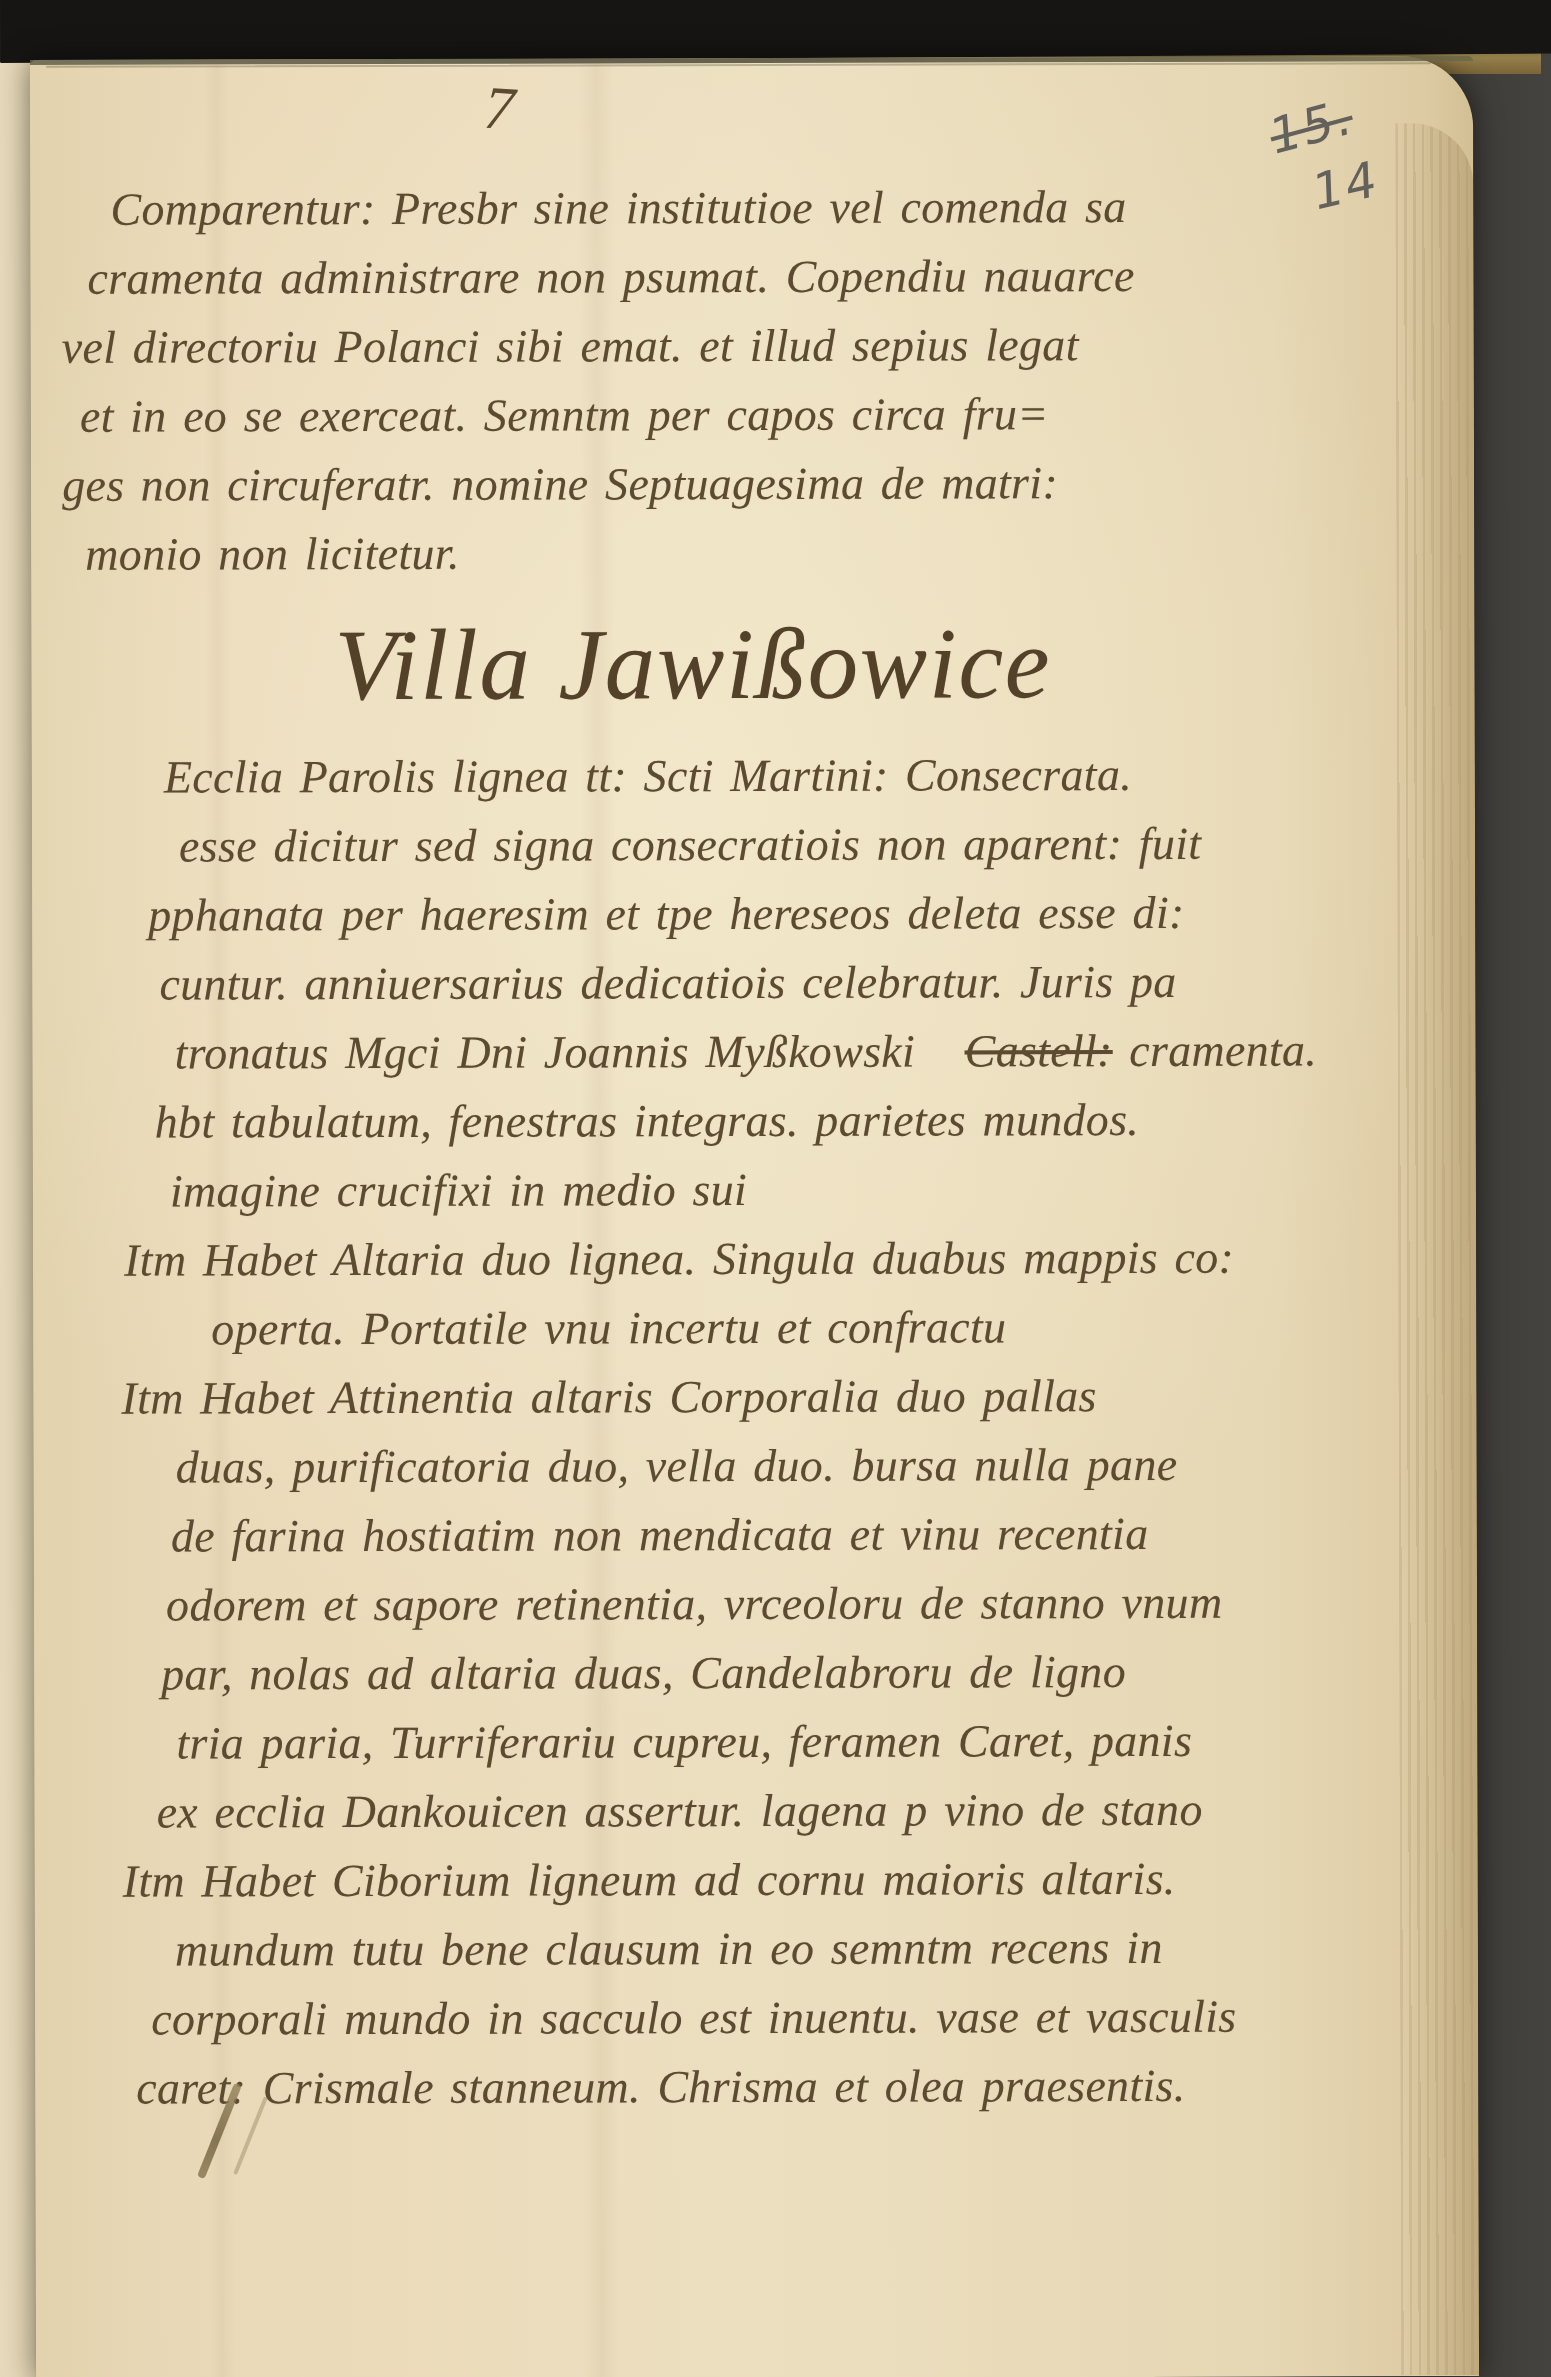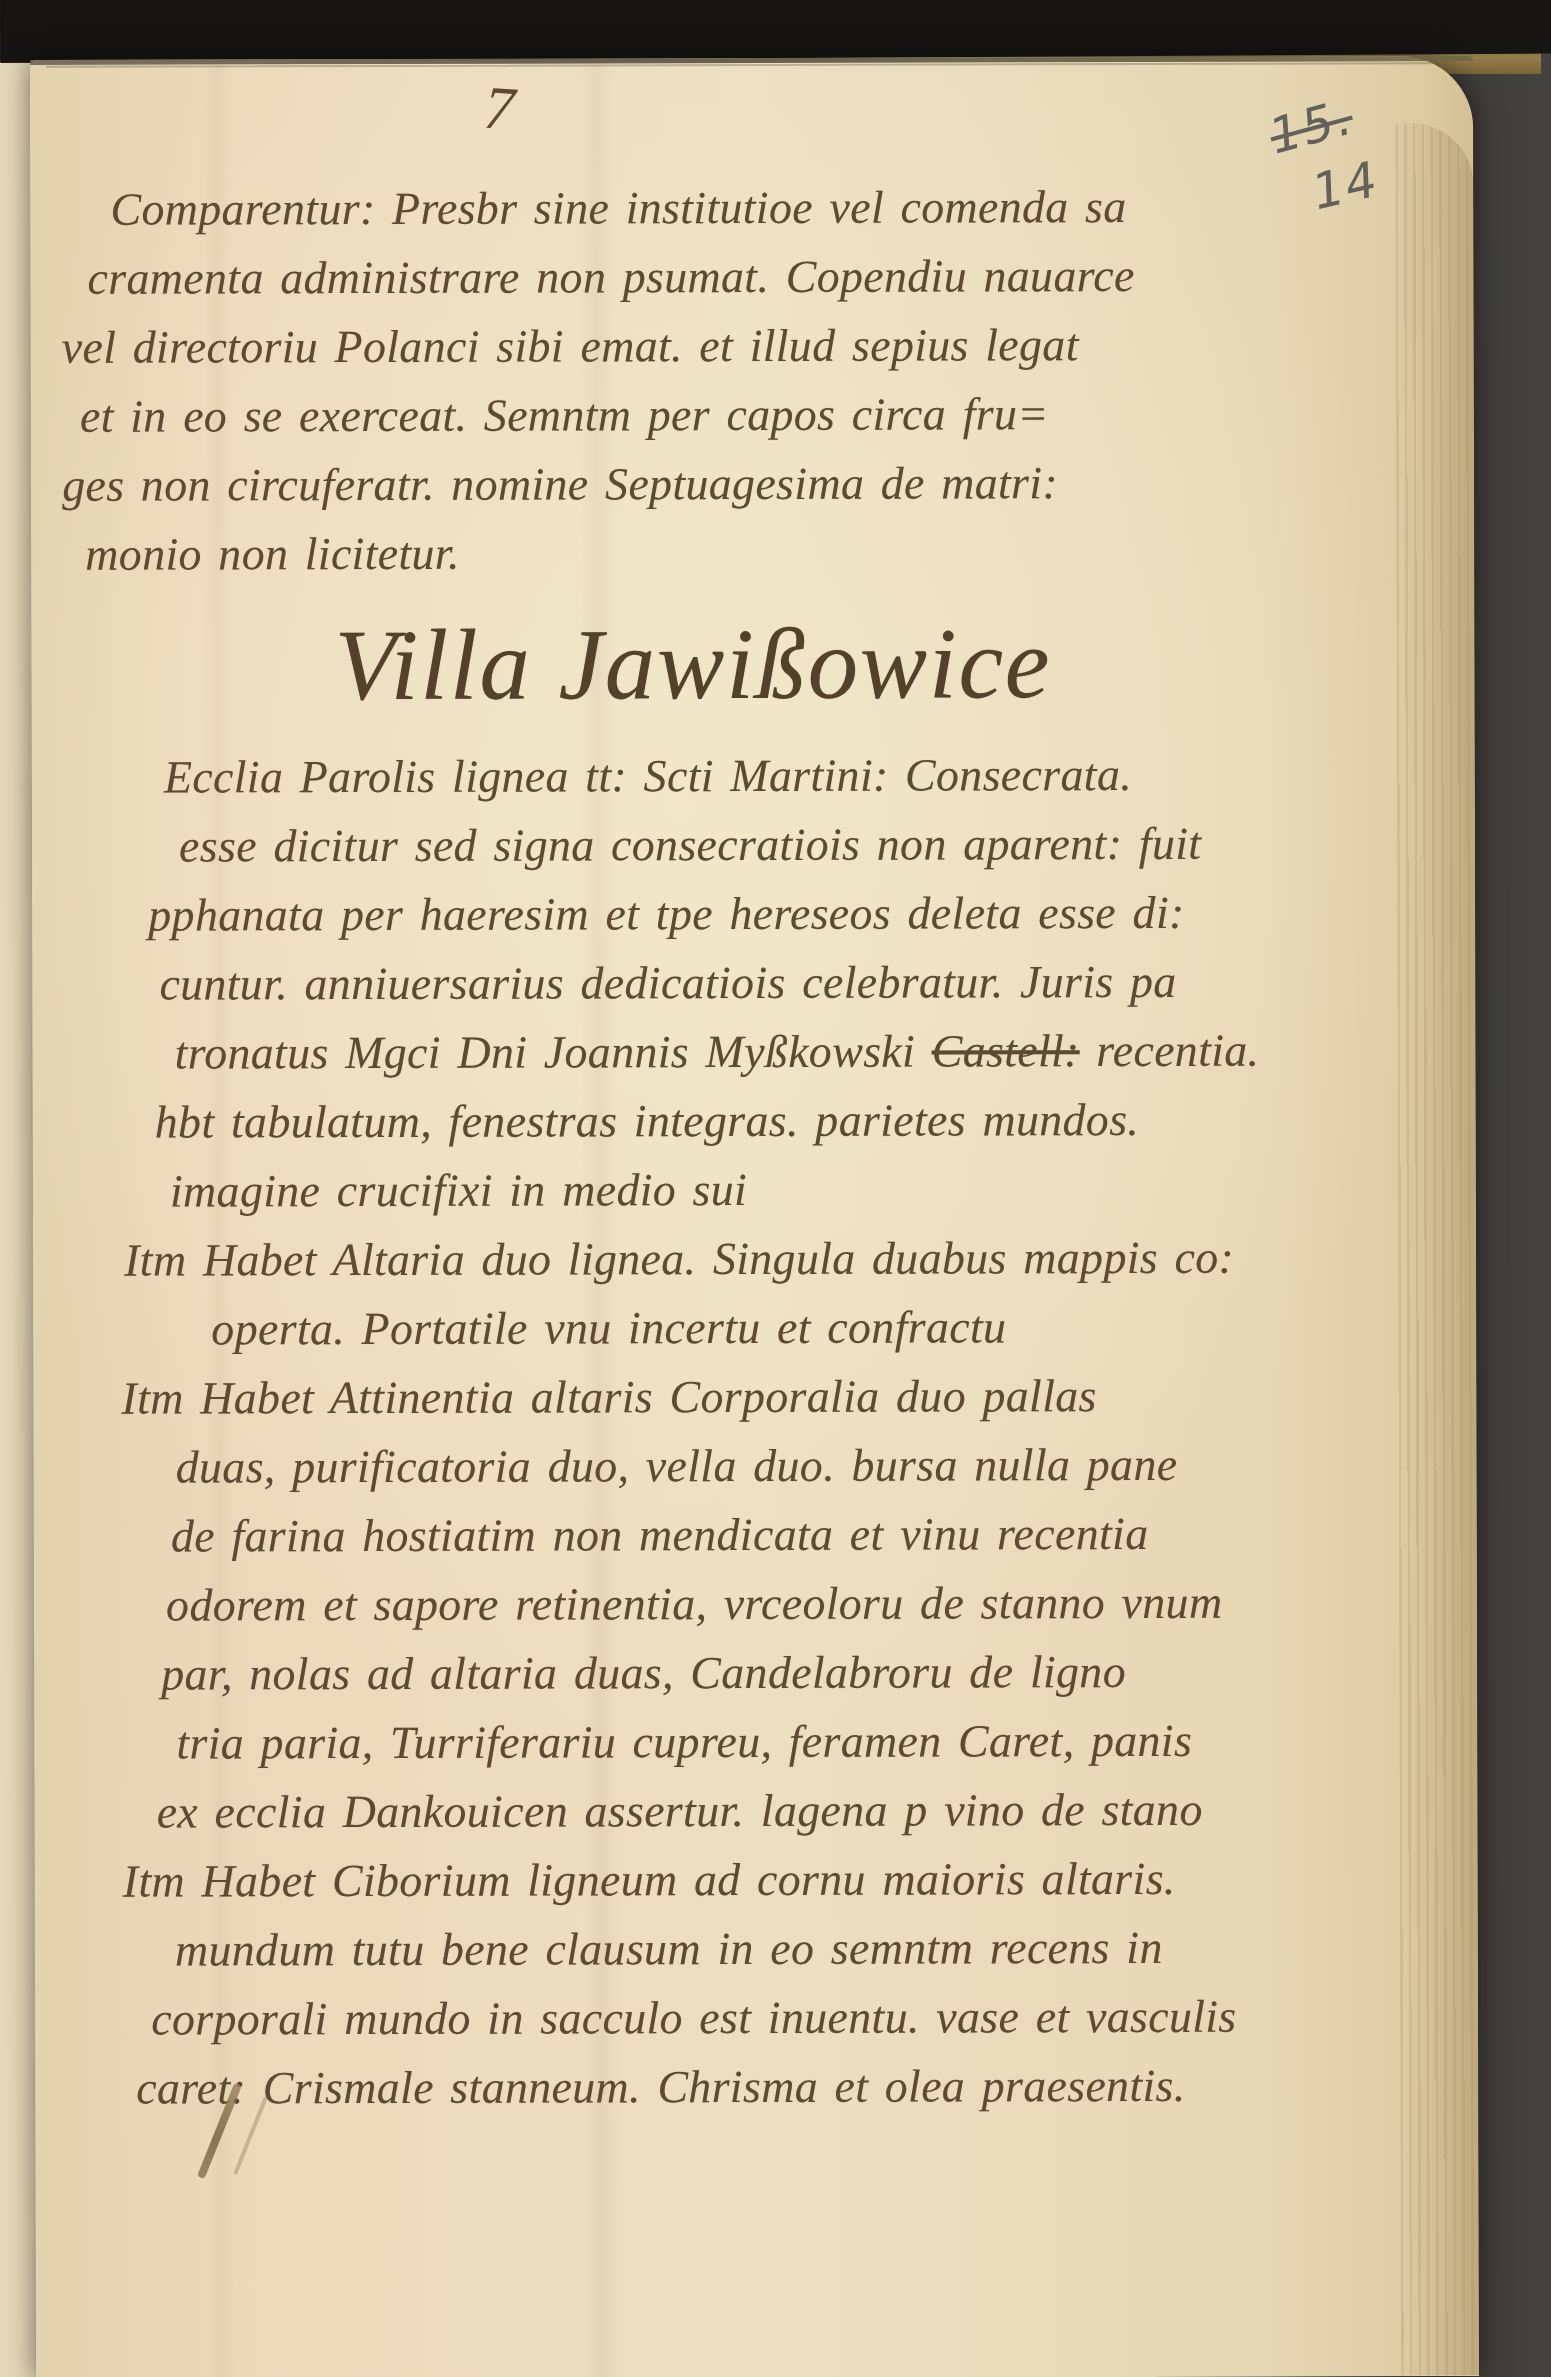--- a/index.html
+++ b/index.html
@@ -73,21 +73,21 @@
   .ms-line{
     font-style:italic;font-size:46px;line-height:69px;white-space:nowrap;
     color:#5c4a31;letter-spacing:0.3px;word-spacing:4.7px;
     text-shadow:0 0 1px rgba(92,74,49,.25);
   }
   .heading{
     font-style:italic;font-size:101px;line-height:154px;white-space:nowrap;
     color:#53412a;letter-spacing:1.6px;
     text-shadow:0 0 1px rgba(83,65,42,.3);
   }
-  .strike{text-decoration:line-through;text-decoration-thickness:3.6px;}
+  .strike{text-decoration:line-through;text-decoration-thickness:3.6px;margin-left:33px;}
   .smudge-1{
     position:absolute;left:180px;top:2021px;width:8.3px;height:101px;
     background:linear-gradient(#95815a,#6e5c3b 60%,#87744d);
     transform:rotate(22deg);border-radius:5.2px;opacity:.8;
   }
   .smudge-2{
     position:absolute;left:213px;top:2035px;width:4.1px;height:83px;
     background:#8a774f;transform:rotate(22deg);border-radius:4.1px;opacity:.38;
   }
 </style>
@@ -118,21 +118,21 @@
     <div class="ms-line" style="margin-left:31px">ges non circuferatr. nomine Septuagesima de matri:</div>
     <div class="ms-line" style="margin-left:54px">monio non licitetur.</div>
 
     <div class="heading" style="margin-left:303px">Villa Jawißowice</div>
 
     <div class="ms-line" style="margin-left:132px">Ecclia Parolis lignea tt: Scti Martini: Consecrata.</div>
     <div class="ms-line" style="margin-left:147px">esse dicitur sed signa consecratiois non aparent: fuit</div>
     <div class="ms-line" style="margin-left:116px">pphanata per haeresim et tpe hereseos deleta esse di:</div>
     <div class="ms-line" style="margin-left:127px">cuntur. anniuersarius dedicatiois celebratur. Juris pa</div>
     <div class="ms-line" style="margin-left:142px">
-      <span>tronatus Mgci Dni Joannis Myßkowski </span><span class="strike">Castell:</span><span> recentia.</span>
+      <span>tronatus Mgci Dni Joannis Myßkowski </span><span class="strike">Castell:</span><span> cramenta.</span>
     </div>
     <div class="ms-line" style="margin-left:122px">hbt tabulatum, fenestras integras. parietes mundos.</div>
     <div class="ms-line" style="margin-left:137px">imagine crucifixi in medio sui</div>
 
     <div class="ms-line" style="margin-left:91px">Itm Habet Altaria duo lignea. Singula duabus mappis co:</div>
     <div class="ms-line" style="margin-left:178px">operta. Portatile vnu incertu et confractu</div>
 
     <div class="ms-line" style="margin-left:88px">Itm Habet Attinentia altaris Corporalia duo pallas</div>
     <div class="ms-line" style="margin-left:142px">duas, purificatoria duo, vella duo. bursa nulla pane</div>
     <div class="ms-line" style="margin-left:137px">de farina hostiatim non mendicata et vinu recentia</div>

